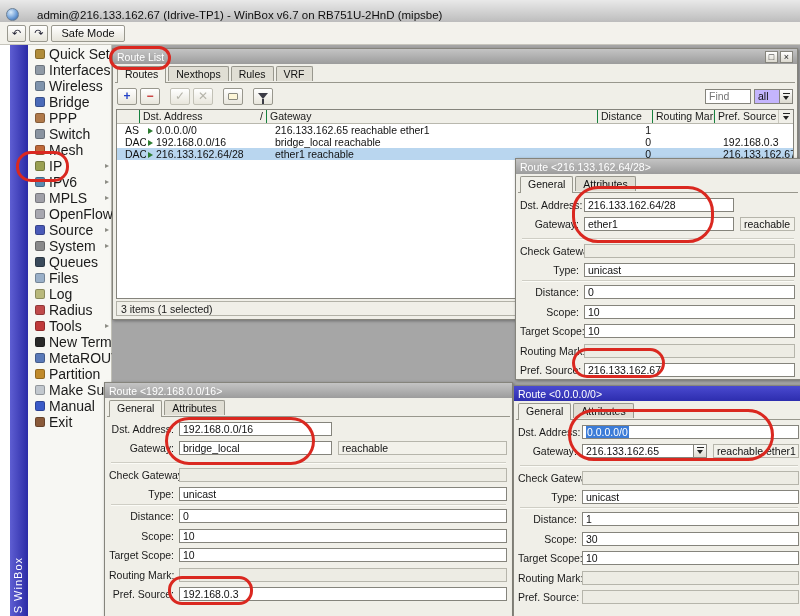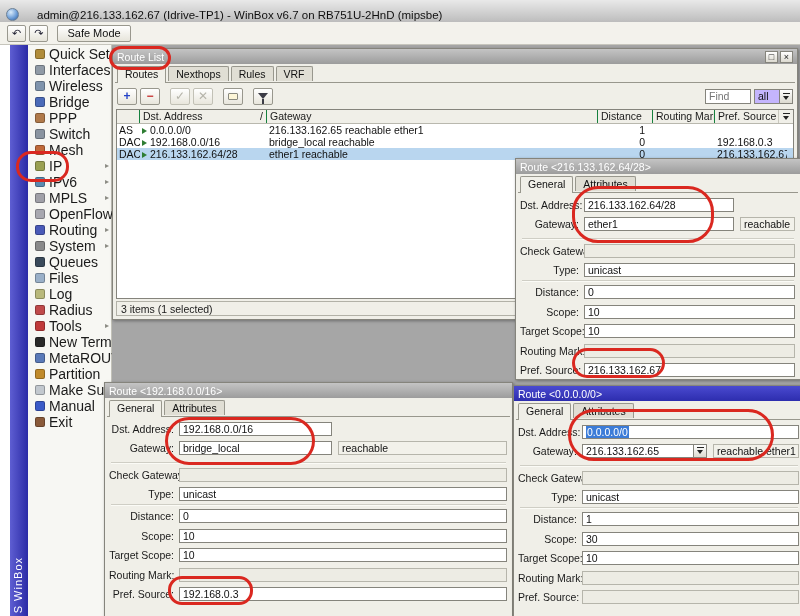--- a/index.html
+++ b/index.html
@@ -22,21 +22,21 @@
   .apptoolbar {
     position:absolute; left:0; top:22px; width:800px; height:23px;
     background:#f3f2ec; border-bottom:1px solid #c6c5bc;
     display:flex; align-items:center; gap:3px; padding-left:7px;
   }
   .tbtn {
     height:17px; min-width:17px; padding:0 4px; border:1px solid #99988e; border-radius:2px;
     background:linear-gradient(180deg,#ffffff,#e6e4da);
     display:flex; align-items:center; justify-content:center; font-size:11px; color:#223; cursor:pointer;
   }
-  .tbtn.safe { margin-left:6px; padding:0 9px; color:#101010; }
+  .tbtn.safe { padding:0 9px; color:#101010; }
   
   .brandbar { position:absolute; left:10px; top:45px; width:18px; height:571px;
     background:linear-gradient(90deg,#5e5ed2,#2b2ba6); }
   .brand-text { position:absolute; bottom:3px; left:2px; color:#ffffff; font-size:11px;
     writing-mode:vertical-rl; transform:rotate(180deg); letter-spacing:1px; white-space:nowrap; }
   .sidebar { position:absolute; left:28px; top:45px; width:84px; height:571px;
     background:#f7f7f3; border-right:1px solid #c2c1b8; padding-top:1px; }
   .side-item { height:16px; display:flex; align-items:center; gap:4px; padding:0 2px 0 7px; cursor:pointer; }
   .side-icon { width:10px; height:10px; border-radius:2px; flex:none; border:1px solid rgba(0,0,0,.25); }
   .side-label { white-space:nowrap; font-size:14px; color:#1a1a1a; }
@@ -86,21 +86,21 @@
   .dd-glyph::before { content:""; position:absolute; top:0; left:0; width:7px; height:1px; background:#222; }
   .dd-glyph::after { content:""; position:absolute; top:3px; left:0; border-left:3.5px solid transparent;
     border-right:3.5px solid transparent; border-top:4px solid #222; }
   .rtable { position:absolute; top:60px; left:3px; right:3px; bottom:20px; background:#ffffff; border:1px solid #85847c; overflow:hidden; }
   .thead { display:flex; height:14px; background:#f0efe8; border-bottom:1px solid #b9b8ae; font-size:10.5px; color:#1a1a1a; position:relative; }
   .th { border-right:1px solid #15803d; padding:0 3px; line-height:13px; white-space:nowrap; overflow:hidden; }
   .th.dst { display:flex; justify-content:space-between; }
   .hdr-dd { position:absolute; right:0; top:0; width:15px; height:13px; border-left:1px solid #c9c8be;
     background:#f0efe8; display:flex; align-items:center; justify-content:center; cursor:pointer; }
   .w-flags{width:23px}.w-dst{width:127px}.w-gw{width:331px}.w-dist{width:55px}.w-rm{width:62px}.w-ps{width:72px}
-  .trow { display:flex; height:12px; line-height:12px; font-size:10.5px; white-space:nowrap; cursor:default; }
+  .trow { display:flex; height:12px; line-height:12px; font-size:10.5px; white-space:nowrap; cursor:default;justify-content:flex-end; }
   .trow.selected { background:#b9d6ef; }
   .td { padding:0 2px; overflow:hidden; }
   .td.dist { text-align:right; padding-right:8px; }
   .flag-tri { display:inline-block; width:0; height:0; border-top:3.5px solid transparent; border-bottom:3.5px solid transparent;
     border-left:5px solid #2e7d32; margin-right:3px; }
   .rl-status { position:absolute; left:3px; right:3px; bottom:3px; height:15px; border:1px solid #b2b1a7;
     background:#f0efe8; font-size:10.5px; line-height:14px; padding-left:4px; color:#1a1a1a; }
   
   .dlg .drow { position:absolute; left:4px; right:5px; height:15px; display:flex; align-items:center; }
   .dlabel { flex:none; text-align:right; padding-right:5px; font-size:10.5px; white-space:nowrap; color:#1a1a1a; }
@@ -201,21 +201,21 @@
         <span class="side-icon si10"></span>
         <span class="side-label">MPLS</span>
         <span class="side-arrow"></span>
       </div>
     <div class="side-item">
         <span class="side-icon si11"></span>
         <span class="side-label">OpenFlow</span>
       </div>
     <div class="side-item">
         <span class="side-icon si12"></span>
-        <span class="side-label">Routing</span>
+        <span class="side-label">Source</span>
         <span class="side-arrow"></span>
       </div>
     <div class="side-item">
         <span class="side-icon si13"></span>
         <span class="side-label">System</span>
         <span class="side-arrow"></span>
       </div>
     <div class="side-item">
         <span class="side-icon si14"></span>
         <span class="side-label">Queues</span>

